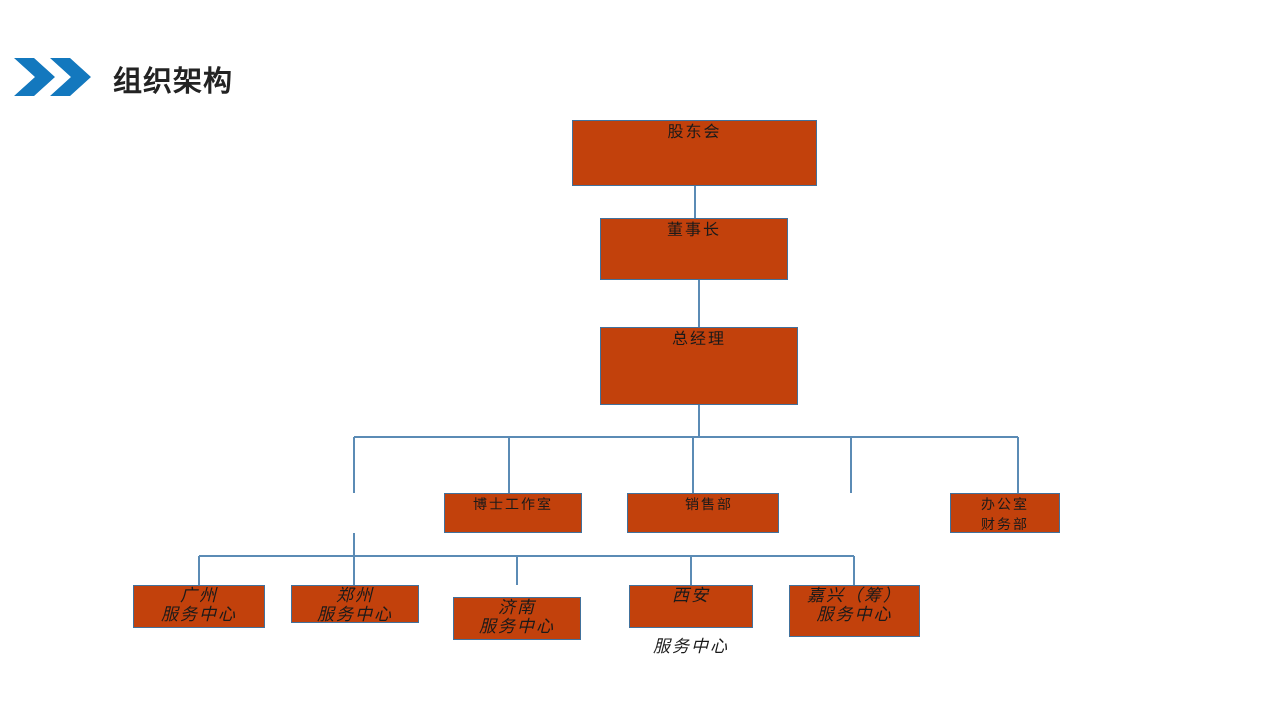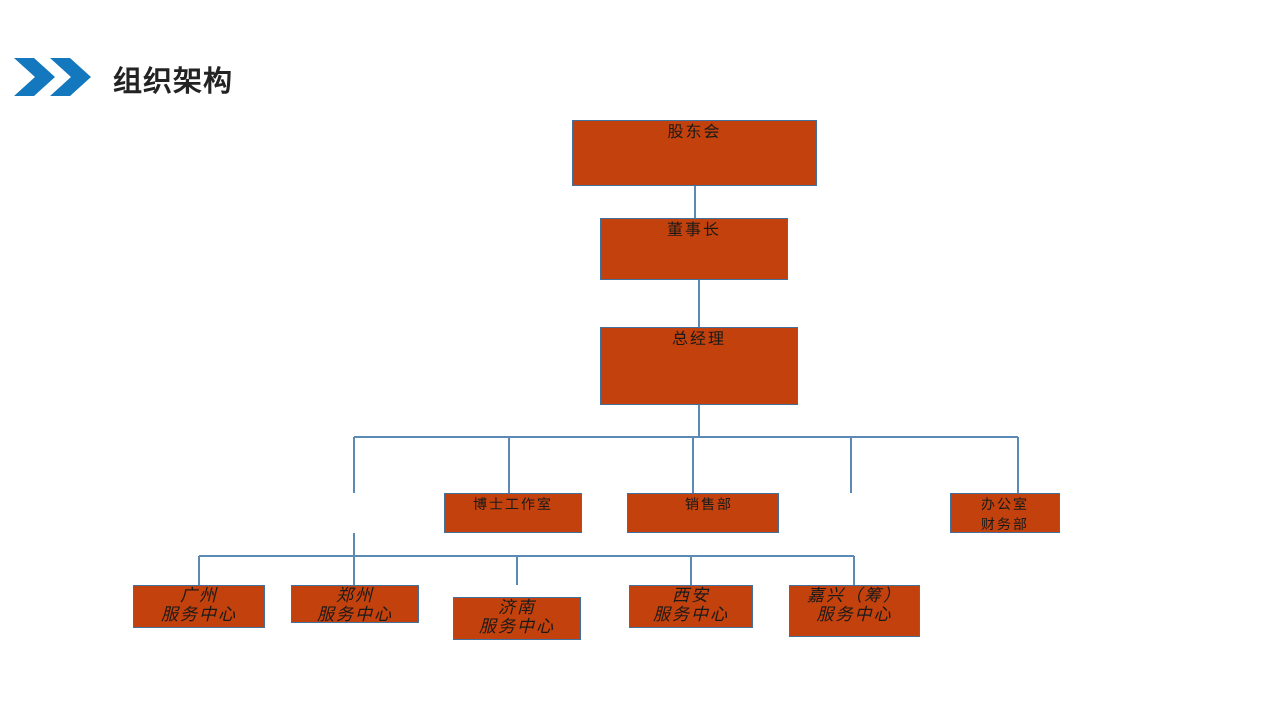--- a/index.html
+++ b/index.html
@@ -102,21 +102,21 @@
 
   #node-dept-0 { left: 288px; top: 493px; width: 133px; height: 40px; }
   #node-dept-1 { left: 444px; top: 493px; width: 138px; height: 40px; }
   #node-dept-2 { left: 627px; top: 493px; width: 152px; height: 40px; padding-left: 12px; }
   #node-dept-3 { left: 789px; top: 493px; width: 125px; height: 40px; }
   #node-dept-4 { left: 950px; top: 493px; width: 110px; height: 40px; }
 
   #node-center-0 { left: 133px; top: 585px; width: 132px; height: 43px; }
   #node-center-1 { left: 291px; top: 585px; width: 128px; height: 38px; }
   #node-center-2 { left: 453px; top: 597px; width: 128px; height: 43px; }
-  #node-center-3 { left: 629px; top: 585px; width: 124px; height: 43px; }
+  #node-center-3 { left: 629px; top: 585px; width: 124px; height: 43px; gap: 32px; }
   #node-center-4 { left: 789px; top: 585px; width: 131px; height: 52px; }
 </style>
 </head>
 <body>
 
 <div id="slide-header">
 
   <svg id="chevron-icon" viewBox="0 0 78 38" width="78" height="38" aria-hidden="true">
     <polygon points="0,0 20,0 41,19 20,38 0,38 21,19" fill="#1378be"></polygon>
     <polygon points="36,0 56,0 77,19 56,38 36,38 57,19" fill="#1378be"></polygon>

